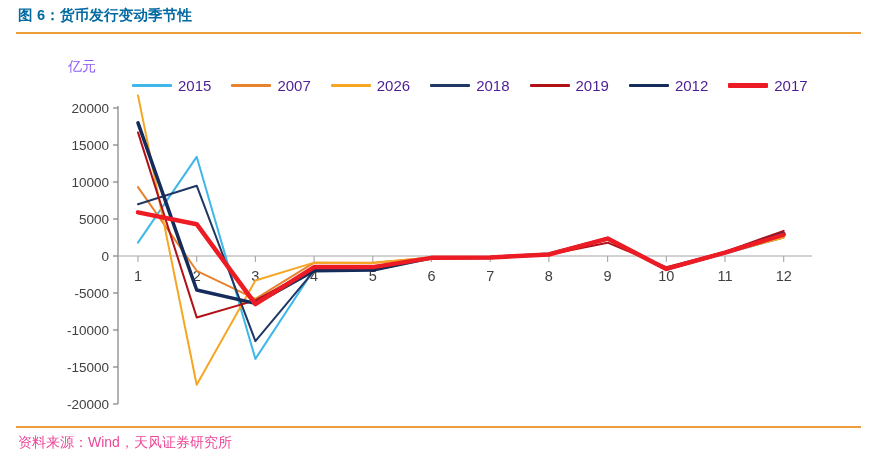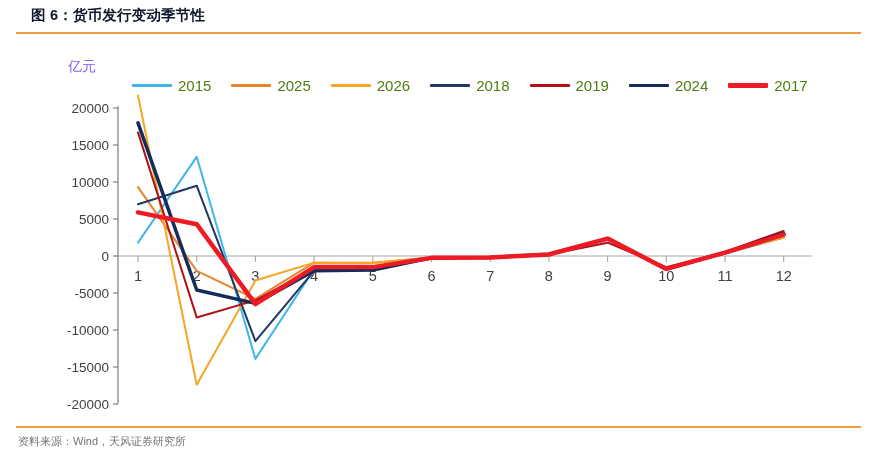--- a/index.html
+++ b/index.html
@@ -16,24 +16,23 @@
     position: relative;
   }
 
   
   .figure-title {
     position: absolute;
     left: 18px;
     top: 6px;
     font-size: 14.5px;
     font-weight: bold;
-    color: #0f172a;
+    color: #0369a1;
     letter-spacing: 0.2px;
     white-space: nowrap;
-    margin-left: 13px;
   }
   .title-rule {
     position: absolute;
     left: 16px;
     top: 32px;
     width: 845px;
     height: 2px;
     background: #ED9C3A;
   }
 
@@ -52,21 +51,21 @@
     margin-right: 20px;
   }
   .legend-swatch {
     display: inline-block;
     width: 40px;
     margin-right: 6px;
     border-radius: 1px;
   }
   .legend-label {
     font-size: 15px;
-    color: #4d7c0f;
+    color: #4c1d95;
     font-family: "Liberation Sans", sans-serif;
   }
 
   
   .unit-label {
     position: absolute;
     left: 68px;
     top: 58px;
     font-size: 14px;
     color: #8b5cf6;
@@ -104,55 +103,55 @@
     left: 16px;
     top: 426px;
     width: 845px;
     height: 2px;
     background: #ED9C3A;
   }
   .footer-source {
     position: absolute;
     left: 18px;
     top: 434px;
-    font-size: 11px;
-    color: #737373;
+    font-size: 14px;
+    color: #ec4899;
     white-space: nowrap;
   }
 </style>
 </head>
 <body>
 
 <div class="figure-title">图 6：货币发行变动季节性</div>
 <div class="title-rule"></div>
 
 <div class="legend" id="legend">
     <div class="legend-item">
       <span class="legend-swatch" style="background: rgb(63, 183, 232); height: 3px;"></span>
       <span class="legend-label">2015</span>
     </div>
     <div class="legend-item">
       <span class="legend-swatch" style="background: rgb(232, 130, 45); height: 3px;"></span>
-      <span class="legend-label">2025</span>
+      <span class="legend-label">2007</span>
     </div>
     <div class="legend-item">
       <span class="legend-swatch" style="background: rgb(245, 166, 35); height: 3px;"></span>
       <span class="legend-label">2026</span>
     </div>
     <div class="legend-item">
       <span class="legend-swatch" style="background: rgb(31, 56, 100); height: 3px;"></span>
       <span class="legend-label">2018</span>
     </div>
     <div class="legend-item">
       <span class="legend-swatch" style="background: rgb(176, 17, 22); height: 3px;"></span>
       <span class="legend-label">2019</span>
     </div>
     <div class="legend-item">
       <span class="legend-swatch" style="background: rgb(21, 44, 91); height: 3.5px;"></span>
-      <span class="legend-label">2024</span>
+      <span class="legend-label">2012</span>
     </div>
     <div class="legend-item">
       <span class="legend-swatch" style="background: rgb(237, 28, 36); height: 4.5px;"></span>
       <span class="legend-label">2017</span>
     </div>
   </div>
 
 <div class="unit-label">亿元</div>
 
 <div class="chart-wrap">

